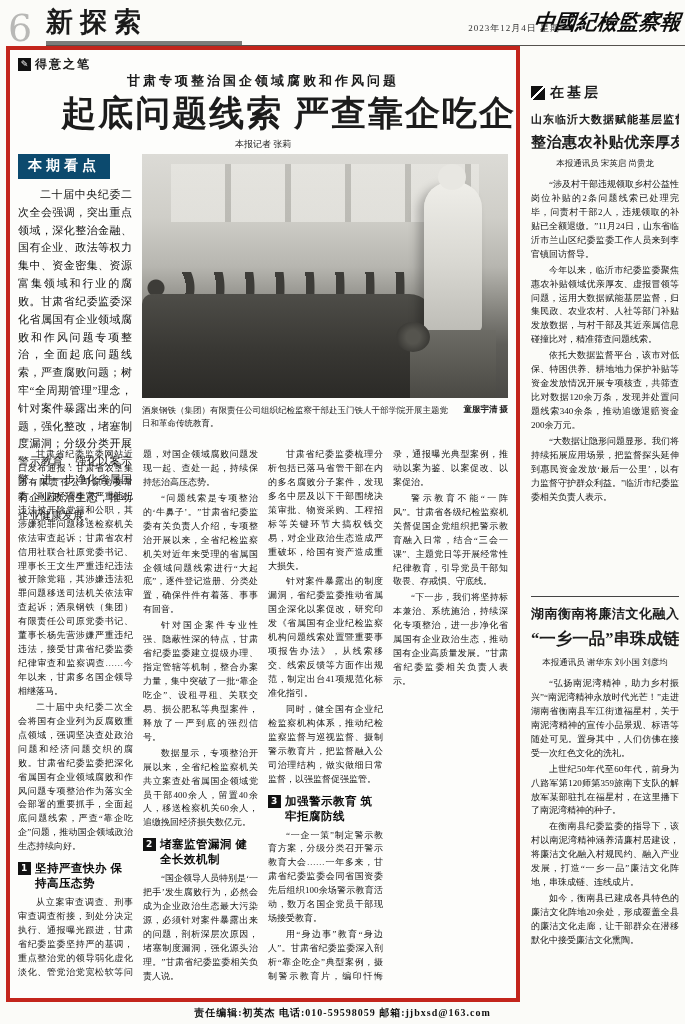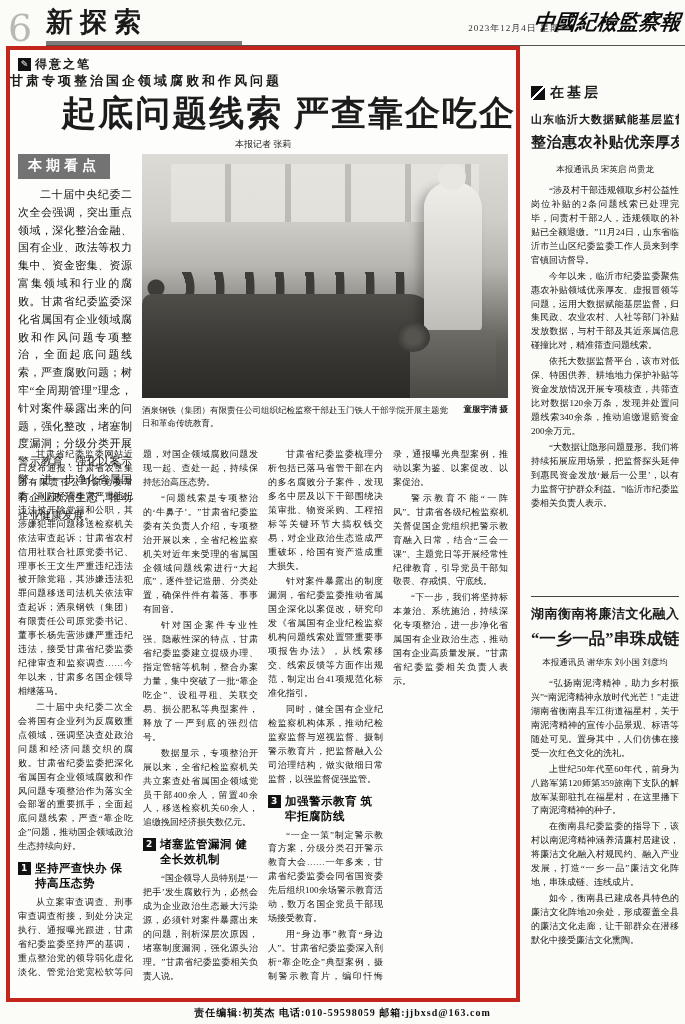--- a/index.html
+++ b/index.html
@@ -19,29 +19,29 @@
   .hdr-date { position:absolute; right:115px; top:22px; font-size:9px; color:#333; letter-spacing:1px; white-space:nowrap; }
   .masthead { position:absolute; right:4px; top:8px; font-size:21px; font-weight:bold; font-style:italic;
     transform:skewX(-6deg); font-family:"DejaVu Serif",serif; color:#0d0d0d; white-space:nowrap; }
   
   .red-box { position:absolute; left:6px; top:46px; width:514px; height:956px;
     border:4px solid #c3251c; background:#fdfdfb; padding:6px 9px 6px 9px; }
   .tag-row { position:absolute; left:8px; top:6px; display:flex; align-items:center; gap:4px; }
   .tag-icon { width:13px; height:13px; background:#111; color:#fff; font-size:9px; line-height:13px;
     text-align:center; font-family:"DejaVu Sans",sans-serif; }
   .tag-label { font-size:12px; font-weight:bold; letter-spacing:2px;text-align:right; }
-  .kicker { position:absolute; left:0; right:0; top:22px; text-align:left; font-size:13px;
+  .kicker { position:absolute; left:0; right:0; top:22px; text-align:center; font-size:13px;
     font-weight:bold; letter-spacing:3px; }
   .headline { position:absolute; left:0; right:0; top:40px; text-align:right; font-size:35px;
     font-weight:bold; letter-spacing:2px; white-space:nowrap;margin-left:33px; }
   .byline { position:absolute; left:0; right:0; top:88px; text-align:center; font-size:9px; color:#222; }
   .top-region { position:absolute; left:8px; right:8px; top:104px; height:288px; }
   
   .hl-box { position:absolute; left:0; top:0; width:114px; }
-  .hl-title { display:inline-block; background:#737373; color:#fff; font-size:14px; font-weight:bold;
+  .hl-title { display:inline-block; background:#0c4a6e; color:#fff; font-size:14px; font-weight:bold;
     letter-spacing:4px; padding:3px 10px 4px 10px; margin-bottom:7px; }
   .hl-text { font-size:11px; line-height:1.62; text-align:justify; color:#111; text-indent:2em; }
   
   .photo-wrap { position:absolute; left:124px; right:0; top:0; }
   .photo { position:relative; width:100%; height:244px; overflow:hidden;
     background:linear-gradient(180deg,#dcdbd6 0%,#cfcec8 26%,#b7b6b0 46%,#8b8a84 62%,#5f5e59 78%,#4a4945 100%); }
   .ph-win { position:absolute; top:10px; left:8%; width:84%; height:58px;
     background:repeating-linear-gradient(90deg,#e9e8e3 0 54px,#b4b3ad 54px 60px); opacity:.7; }
   .ph-heads { position:absolute; left:0; top:118px; width:78%; height:34px;
     background:repeating-radial-gradient(circle at 14px 16px,#3d3c38 0 8px,rgba(0,0,0,0) 9px 30px); }
@@ -69,21 +69,21 @@
   .badge { flex:0 0 auto; width:13px; height:13px; background:#121212; color:#fff; text-align:center;
     line-height:13px; font-size:9px; font-family:"DejaVu Sans",sans-serif; margin-top:1px; }
   
   .rail { position:absolute; left:531px; top:84px; width:148px; height:908px; }
   .rail-tag { display:flex; align-items:center; gap:5px; margin-bottom:10px; }
   .rail-icon { width:14px; height:14px; background:#101010;
     background-image:linear-gradient(135deg,rgba(255,255,255,0) 44%,#fff 46%,#fff 54%,rgba(255,255,255,0) 56%); }
   .rail-label { font-size:14px; font-weight:bold; letter-spacing:3px; }
   .r-kicker { text-align:center; font-size:11px; font-weight:bold; letter-spacing:1px; margin-bottom:6px; white-space:nowrap; }
   .r-kicker2 { text-align:center; font-size:13px; font-weight:bold; letter-spacing:.5px; margin-bottom:5px; white-space:nowrap; }
-  .r-headline { text-align:right; font-size:15px; font-weight:bold; letter-spacing:.5px; margin-bottom:12px; white-space:nowrap; }
+  .r-headline { text-align:right; font-size:15px; font-weight:bold; letter-spacing:.5px; margin-bottom:6px; white-space:nowrap; }
   .r-headline2 { text-align:center; font-size:16.5px; font-weight:bold; margin-bottom:7px; white-space:nowrap; }
   .r-byline { text-align:center; font-size:8.5px; color:#222; margin-bottom:8px; white-space:nowrap; }
   .r-body p { font-size:9px; line-height:1.55; text-align:justify; text-indent:2em; color:#151515; margin-bottom:2px; }
   .rail-a { height:478px; overflow:hidden; }
   .rail-b { height:408px; overflow:hidden; margin-top:4px; }
   .rail-rule { height:1px; background:#444; margin:6px 0 8px 0; }
   
   .footer { position:absolute; left:0; right:0; top:1006px; text-align:center; font-size:10px;
     font-weight:bold; letter-spacing:1px; color:#111; }
 </style>

